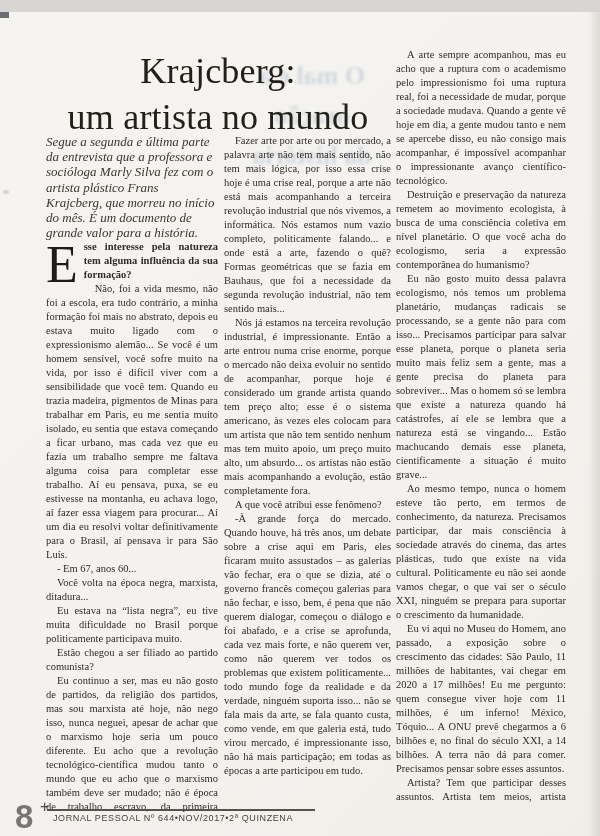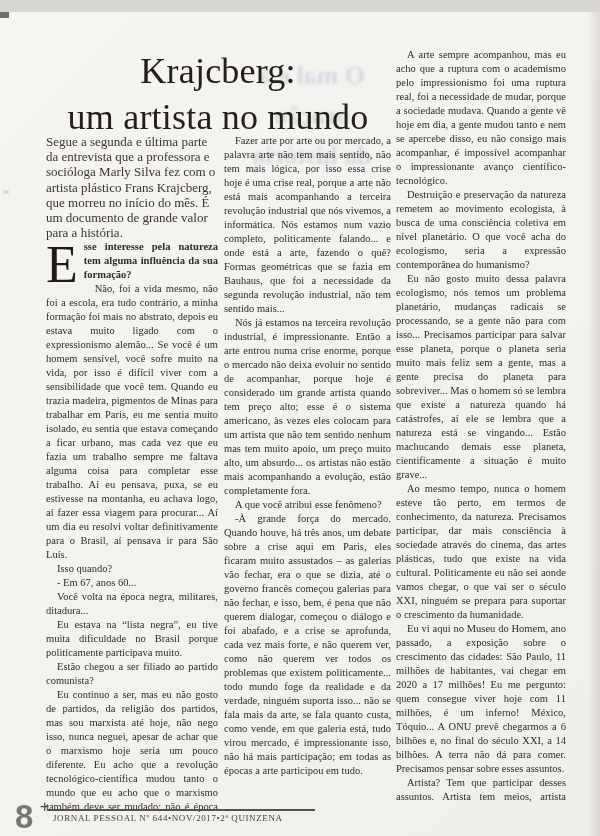--- a/index.html
+++ b/index.html
@@ -41,38 +41,38 @@
   .col p.qlead{font-weight:bold;text-indent:0;}
   .dropcap{
     float:left;font-size:52px;line-height:44px;font-weight:normal;
     padding:3px 6px 2px 0;color:#1f1c18;
   }
   #col1{left:46px;top:122px;width:172px;height:682px;}
   #col2{left:224px;top:122px;width:167px;height:668px;}
   #col3{left:396px;top:36px;width:170px;height:758px;}
 
   .intro{
-    font-size:13px;line-height:15.2px;text-align:left;
+    font-style:italic;font-size:13px;line-height:15.2px;text-align:left;
     color:#3a362f;margin:0 0 9px 0;text-indent:0 !important;
   }
 
   .footer{position:absolute;left:0;top:786px;width:360px;height:44px;}
   .footer .pagenum{
     position:absolute;left:15px;top:2px;
     font-family:"Liberation Sans", sans-serif;font-weight:bold;
     font-size:33px;line-height:33px;color:#787673;
   }
   .footer .plus{
     position:absolute;left:40px;top:0;
     font-family:"Liberation Sans", sans-serif;font-size:16px;color:#4a4845;
   }
   .footer .rule{position:absolute;left:47px;top:11px;width:268px;height:1.5px;background:#55524e;}
   .footer .issue{
     position:absolute;left:53px;top:15px;
-    font-family:Liberation Serif, serif;font-size:9px;letter-spacing:.6px;
+    font-family:Liberation Sans, sans-serif;font-size:9px;letter-spacing:.6px;
     color:#47433e;white-space:nowrap;
   }
 </style>
 </head>
 <body>
 
 <div class="page">
 
   <div class="corner-mark"></div>
   <div class="smudge"></div>
@@ -85,23 +85,22 @@
   <div class="title">
     <div>Krajcberg:</div>
     <div>um artista no mundo</div>
   </div>
 
   <div class="col" id="col1">
     <p class="intro">Segue a segunda e última parte da entrevista que a professora e socióloga Marly Silva fez com o artista plástico Frans Krajcberg, que morreu no início do mês. É um documento de grande valor para a história.</p>
     <div>
         <p class="qlead"><span class="dropcap">E</span>sse interesse pela natureza tem alguma influência da sua formação?</p>
         <p class="a">Não, foi a vida mesmo, não foi a escola, era tudo contrário, a minha formação foi mais no abstrato, depois eu estava muito ligado com o expressionismo alemão... Se você é um homem sensível, você sofre muito na vida, por isso é difícil viver com a sensibilidade que você tem. Quando eu trazia madeira, pigmentos de Minas para trabalhar em Paris, eu me sentia muito isolado, eu sentia que estava começando a ficar urbano, mas cada vez que eu fazia um trabalho sempre me faltava alguma coisa para completar esse trabalho. Aí eu pensava, puxa, se eu estivesse na montanha, eu achava logo, aí fazer essa viagem para procurar... Aí um dia eu resolvi voltar definitivamente para o Brasil, aí pensava ir para São Luís.</p>
-        <p class="q">Isso quando?</p>
         <p class="a">- Em 67, anos 60...</p>
-        <p class="q">Você volta na época negra, militares, ditadura...</p>
+        <p class="q">Você volta na época negra, marxista, ditadura...</p>
         <p class="a">Eu estava na “lista negra”, eu tive muita dificuldade no Brasil porque politicamente participava muito.</p>
         <p class="q">Estão chegou a ser filiado ao partido comunista?</p>
         <p class="a">Eu continuo a ser, mas eu não gosto de partidos, da religião dos partidos, mas sou marxista até hoje, não nego isso, nunca neguei, apesar de achar que o marxismo hoje seria um pouco diferente. Eu acho que a revolução tecnológico-científica mudou tanto o mundo que eu acho que o marxismo também deve ser mudado; não é época de trabalho escravo, da primeira revolução</p>
       </div>
   </div>
 
   <div class="col" id="col2">
       <p class="a">Fazer arte por arte ou por mercado, a palavra arte não tem mais sentido, não tem mais lógica, por isso essa crise hoje é uma crise real, porque a arte não está mais acompanhando a terceira revolução industrial que nós vivemos, a informática. Nós estamos num vazio completo, politicamente falando... e onde está a arte, fazendo o quê? Formas geométricas que se fazia em Bauhaus, que foi a necessidade da segunda revolução industrial, não tem sentido mais...</p>
       <p class="a">Nós já estamos na terceira revolução industrial, é impressionante. Então a arte entrou numa crise enorme, porque o mercado não deixa evoluir no sentido de acompanhar, porque hoje é considerado um grande artista quando tem preço alto; esse é o sistema americano, às vezes eles colocam para um artista que não tem sentido nenhum mas tem muito apoio, um preço muito alto, um absurdo... os artistas não estão mais acompanhando a evolução, estão completamente fora.</p>
       <p class="q">A que você atribui esse fenômeno?</p>

